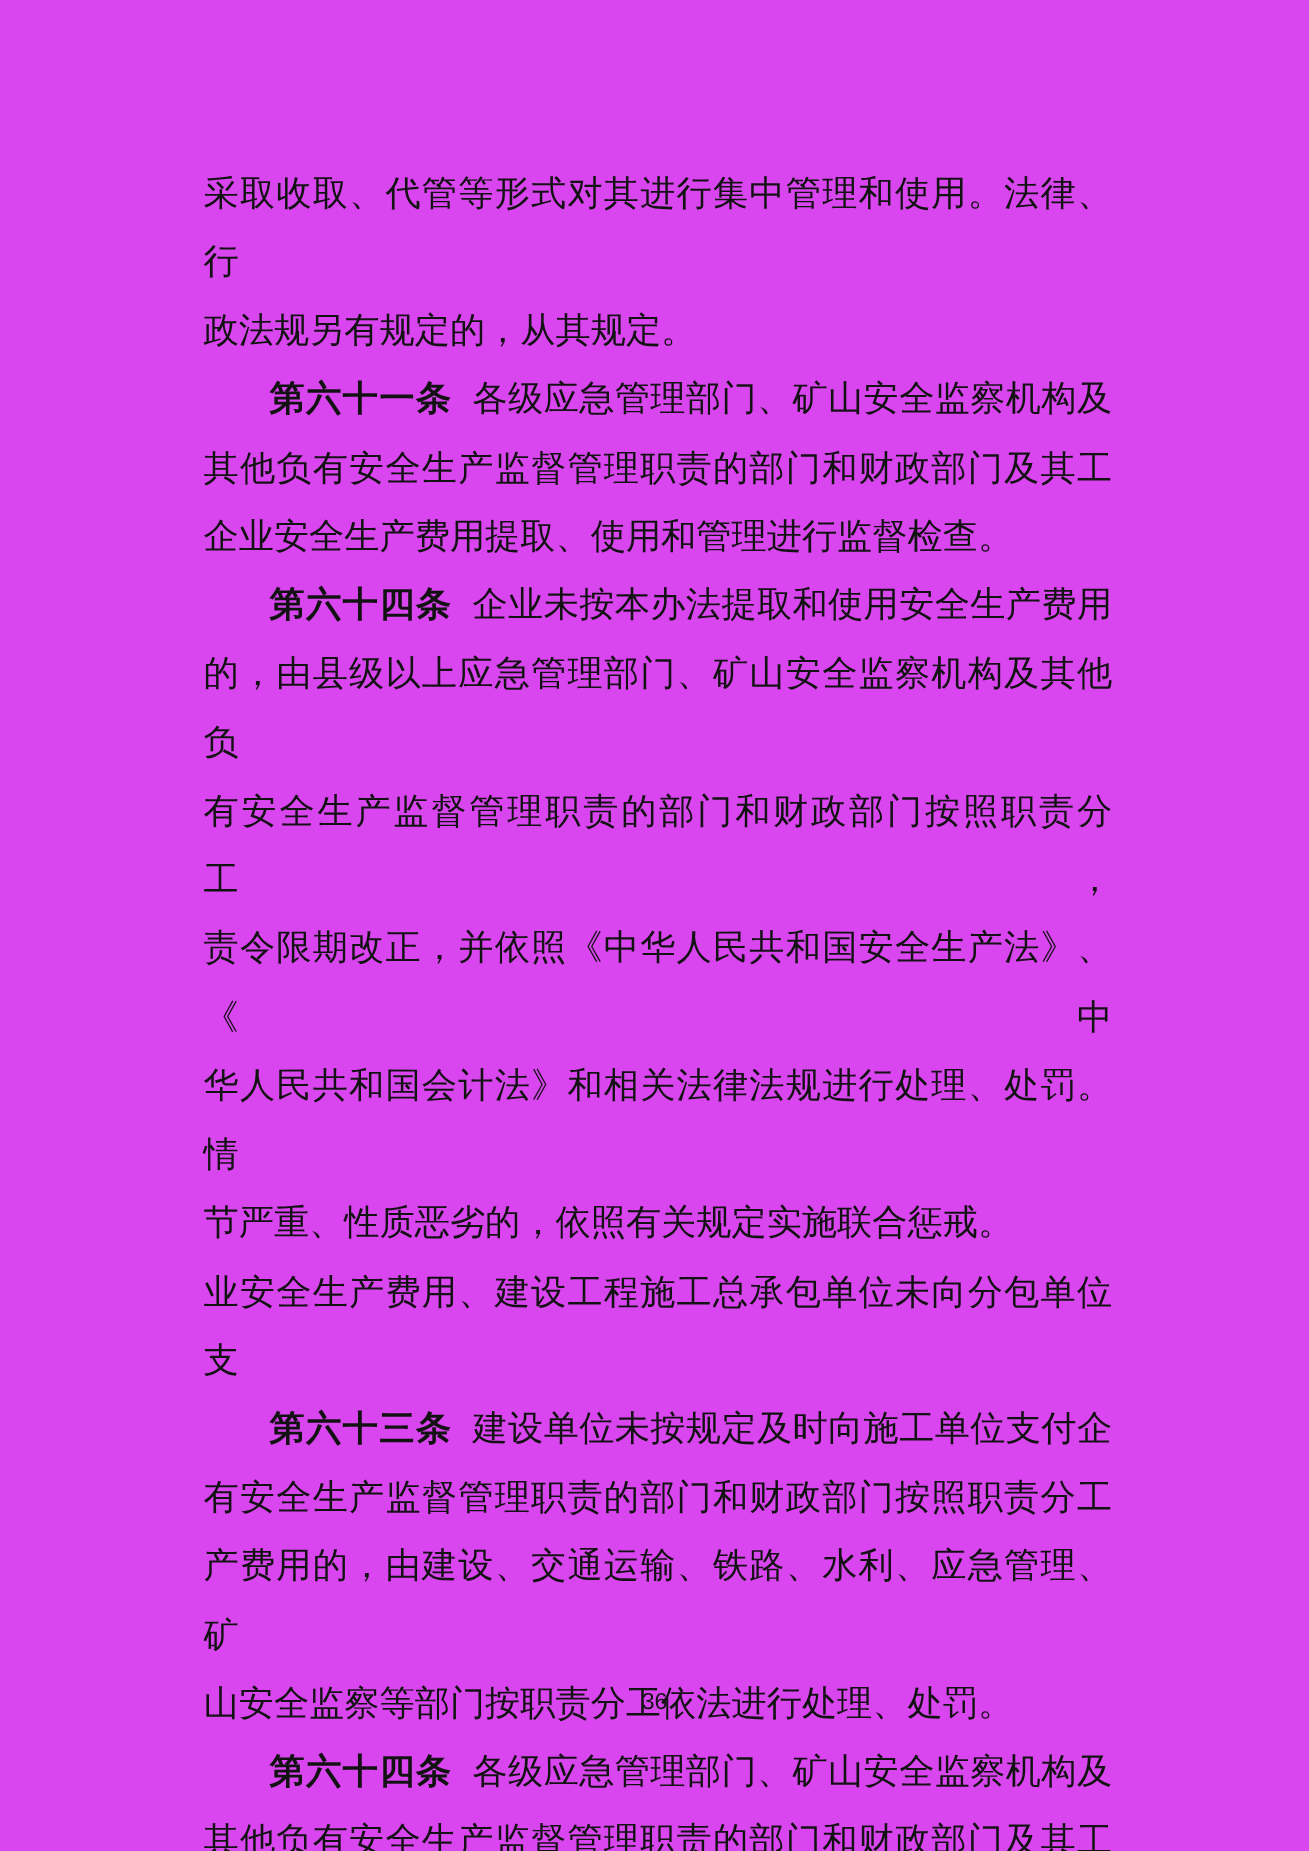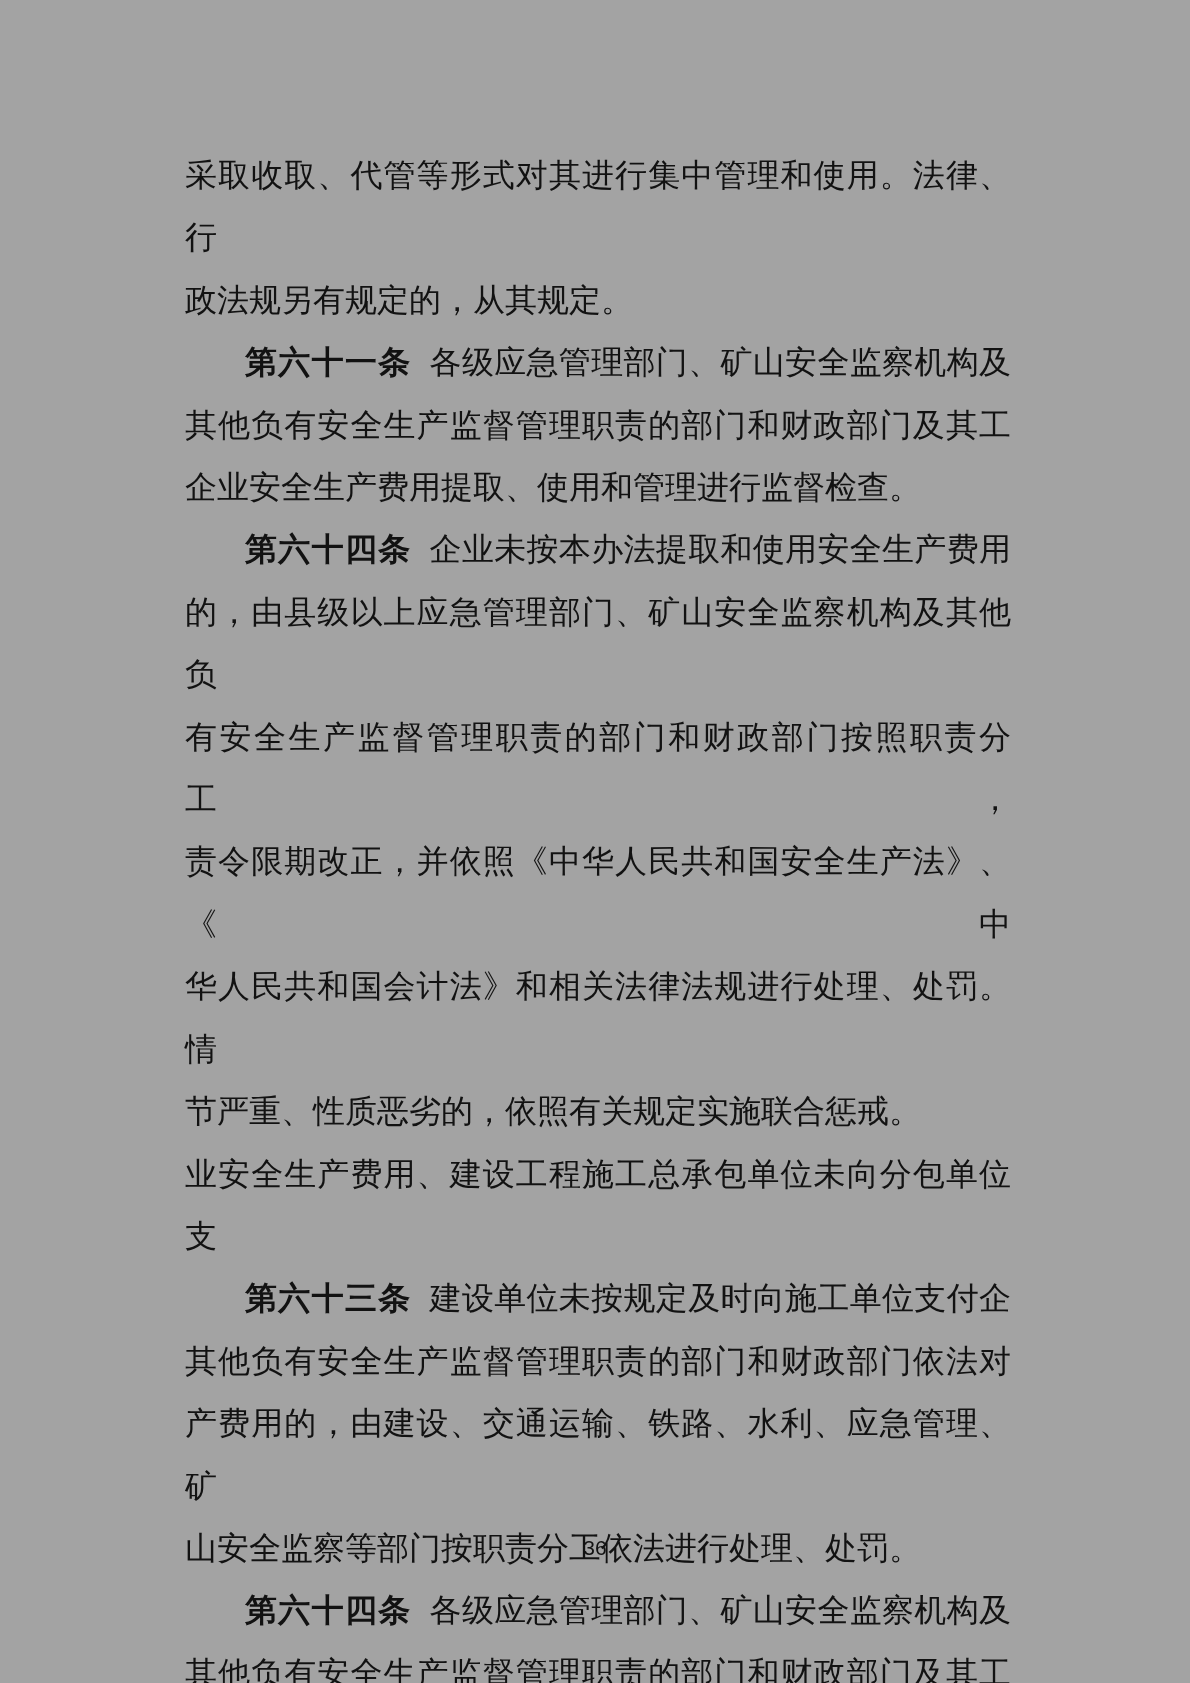--- a/index.html
+++ b/index.html
@@ -2,21 +2,21 @@
 <html><head>
 <meta charset="utf-8">
 <style>
   * { margin: 0; padding: 0; box-sizing: border-box; }
   html, body { width: 1190px; height: 1683px; }
   body { background: #ffffff; }
   .sheet {
     position: relative;
     width: 1190px;
     height: 1683px;
-    background: #a3a3a3;
+    background: #d946ef;
     overflow: hidden;
   }
   .body-text {
     position: absolute;
     left: 185px;
     top: 144px;
     width: 826px;
     font-family: "Liberation Serif", "DejaVu Serif", serif;
     font-size: 32px;
     line-height: 62.4px;
@@ -59,21 +59,21 @@
 
     <div class="ln j ind"><span class="lead">第六十四条</span><span>企业未按本办法提取和使用安全生产费用</span></div>
     <div class="ln j"><span>的，由县级以上应急管理部门、矿山安全监察机构及其他负</span></div>
     <div class="ln j"><span>有安全生产监督管理职责的部门和财政部门按照职责分工，</span></div>
     <div class="ln j"><span>责令限期改正，并依照《中华人民共和国安全生产法》、《中</span></div>
     <div class="ln j"><span>华人民共和国会计法》和相关法律法规进行处理、处罚。情</span></div>
     <div class="ln last"><span>节严重、性质恶劣的，依照有关规定实施联合惩戒。</span></div>
 
     <div class="ln j"><span>业安全生产费用、建设工程施工总承包单位未向分包单位支</span></div>
     <div class="ln j ind"><span class="lead">第六十三条</span><span>建设单位未按规定及时向施工单位支付企</span></div>
-    <div class="ln j"><span>其他负有安全生产监督管理职责的部门和财政部门依法对</span></div>
+    <div class="ln j"><span>有安全生产监督管理职责的部门和财政部门按照职责分工</span></div>
     <div class="ln j"><span>产费用的，由建设、交通运输、铁路、水利、应急管理、矿</span></div>
     <div class="ln last"><span>山安全监察等部门按职责分工依法进行处理、处罚。</span></div>
 
     <div class="ln j ind"><span class="lead">第六十四条</span><span>各级应急管理部门、矿山安全监察机构及</span></div>
     <div class="ln j"><span>其他负有安全生产监督管理职责的部门和财政部门及其工</span></div>
 
   </div>
 
   <div class="page-num">36</div>
 

